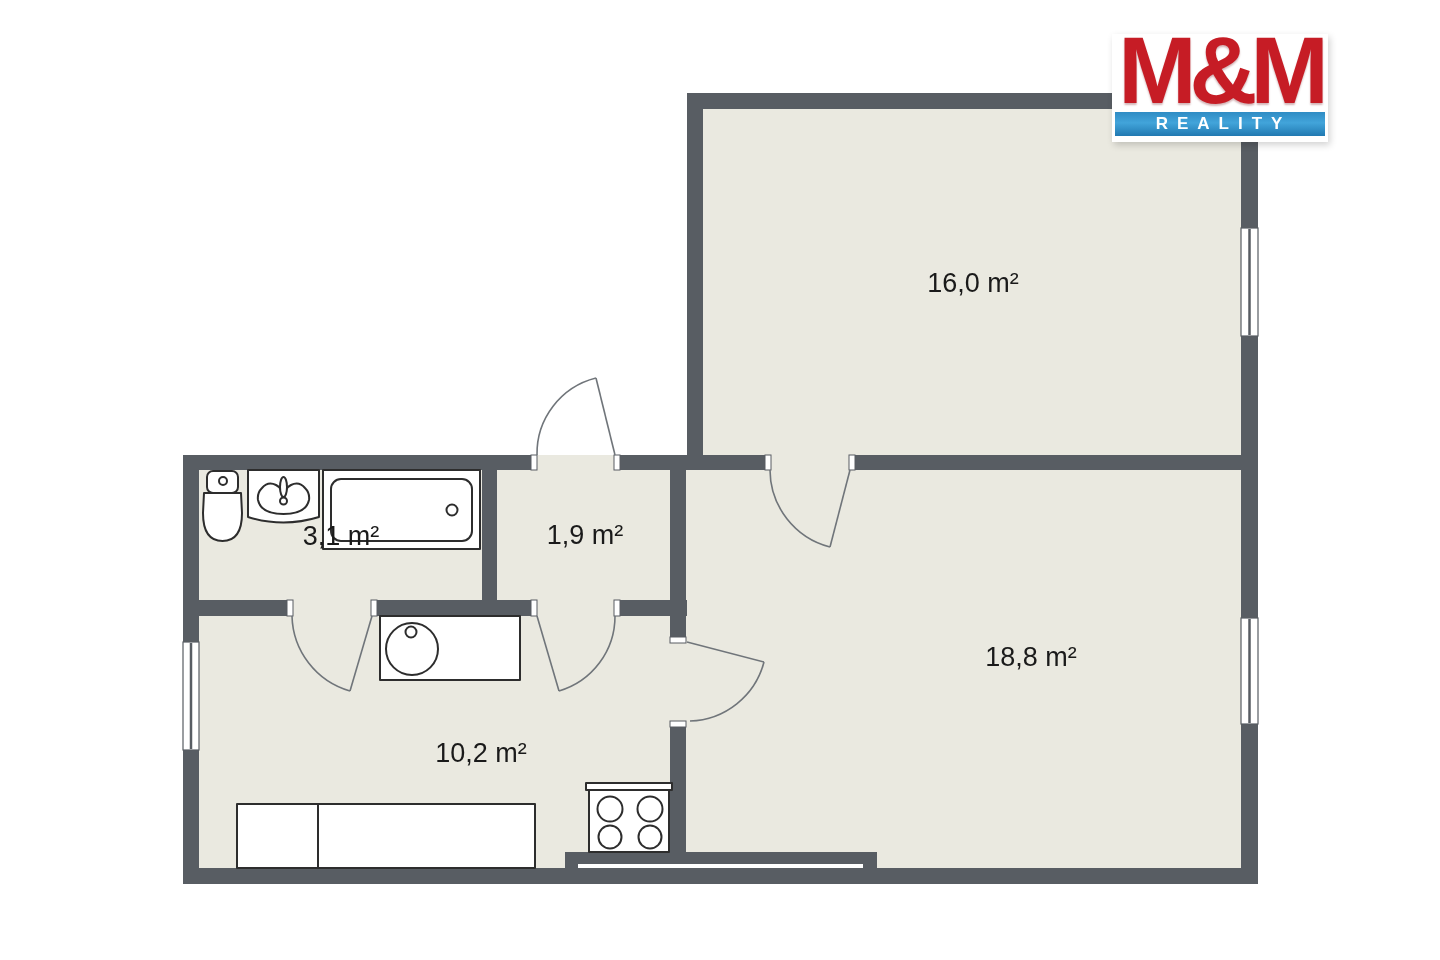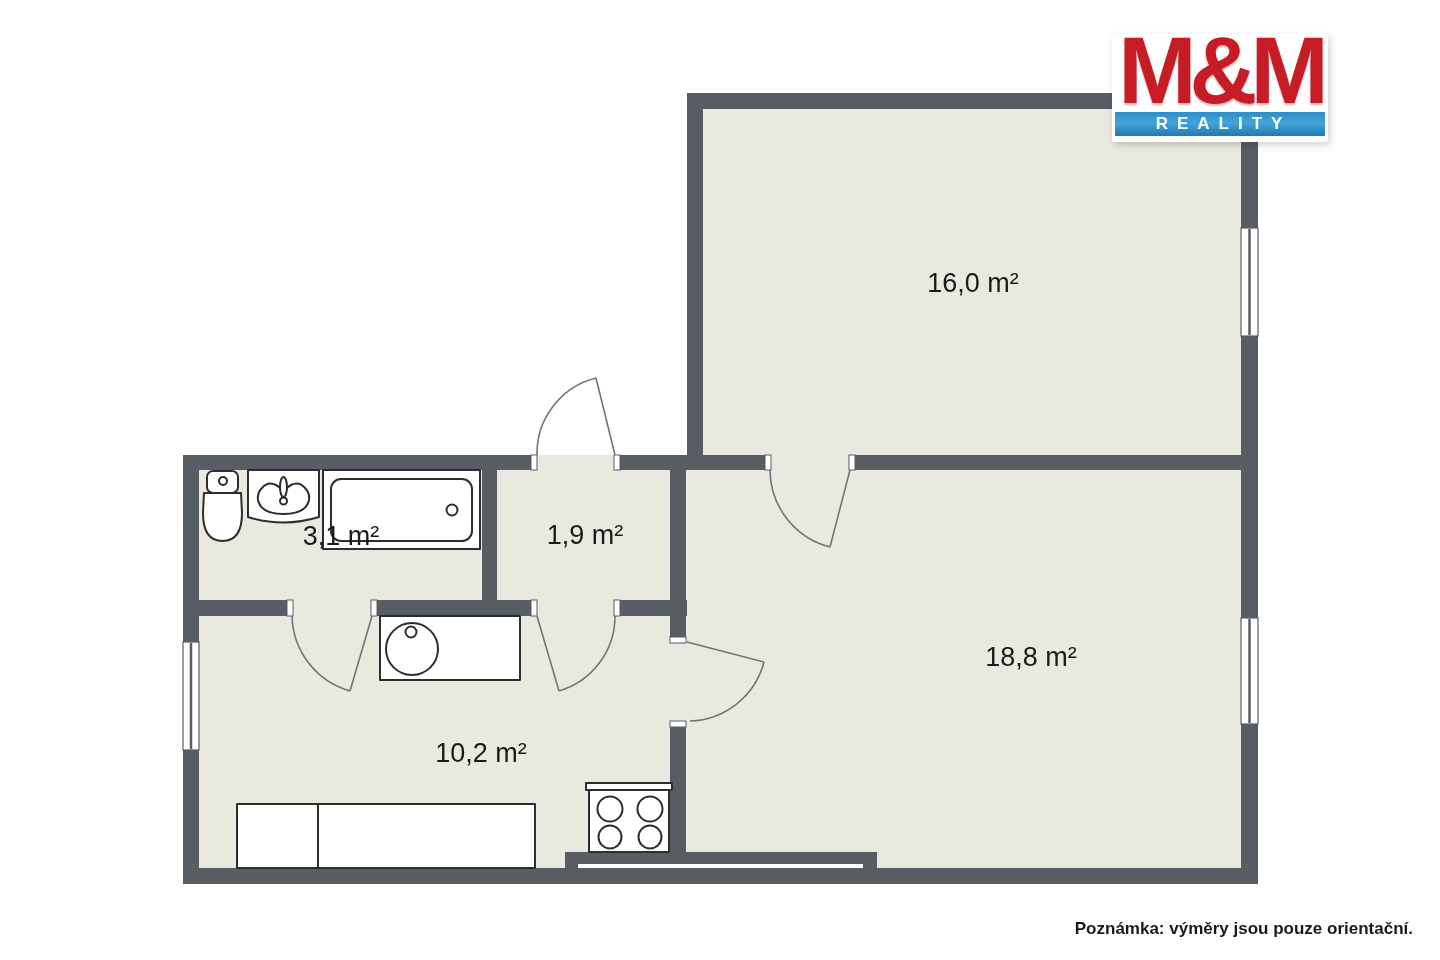--- a/index.html
+++ b/index.html
@@ -147,14 +147,13 @@
       <text class="room-label" x="585" y="544">1,9 m²</text>
       <text class="room-label" x="341" y="545">3,1 m²</text>
     </g>
   </svg>
 
   <div class="logo">
     <div class="logo-mm">M&amp;M</div>
     <div class="logo-bar">REALITY</div>
   </div>
 
-  <div class="note">Poznámka: výměry jsou pouze orientační.</div>
 </div>
 
 </body></html>

